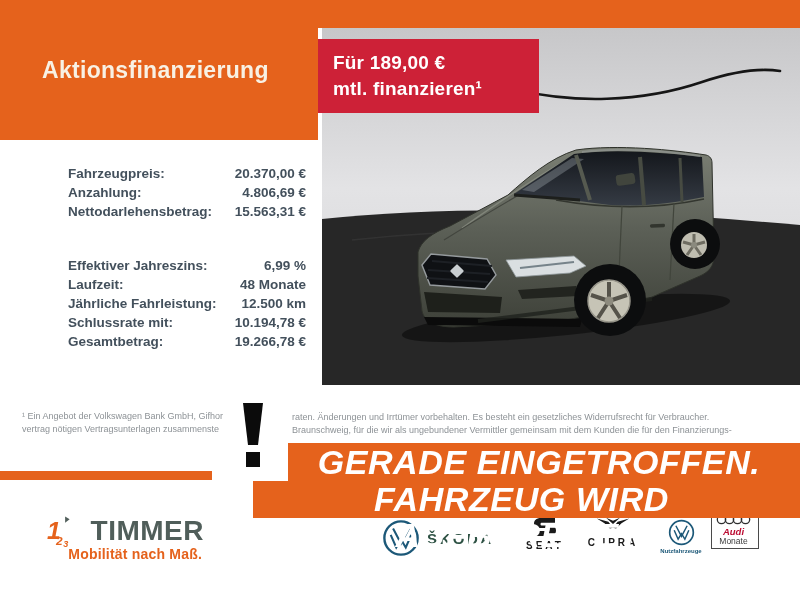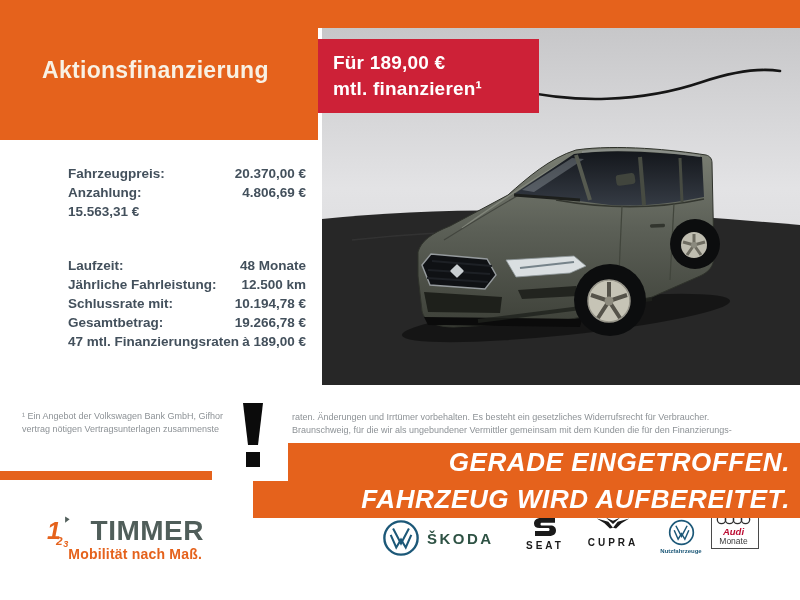--- a/index.html
+++ b/index.html
@@ -30,22 +30,22 @@
              overflow:hidden;z-index:1;}
   .fineprint div{white-space:nowrap;}
   .fineprint-left{left:22px;top:410px;width:212px;height:28px;}
   .fineprint-right{left:292px;top:411px;width:476px;height:34px;}
   .exclamation{position:absolute;left:236px;top:403px;width:34px;height:64px;z-index:2;}
 
   
   .banner-row{position:absolute;background:var(--orange);z-index:4;}
   .banner-row1{left:288px;top:443px;width:512px;height:38px;}
   .banner-row2{left:253px;top:481px;width:547px;height:37px;}
-  .banner-text{display:block;text-align:right;padding-right:10px;color:#ffffff;
-               font-style:italic;font-weight:700;font-size:26px;letter-spacing:.6px;}
+  .banner-text{display:block;text-align:center;padding-right:10px;color:#ffffff;
+               font-style:italic;font-weight:700;font-size:34px;letter-spacing:.6px;}
   .banner-row1 .banner-text{line-height:38px;}
   .banner-row2 .banner-text{line-height:36px;}
   .accent-bar{position:absolute;left:0;top:471px;width:212px;height:9px;background:var(--orange);z-index:3;}
 
   
   .dealer{position:absolute;left:46px;top:513px;width:158px;}
   .dealer-top{display:flex;align-items:flex-start;}
   .dealer-name{font-size:28px;font-weight:800;color:var(--timmer-slate);letter-spacing:.5px;
                line-height:36px;margin-left:20px;}
   .dealer-tagline{text-align:right;color:var(--orange);font-size:14px;font-weight:700;
@@ -151,43 +151,44 @@
     <div class="fin-group">
         <div class="fin-row">
         <span class="fin-label">Fahrzeugpreis:</span>
         <span class="fin-value">20.370,00 €</span>
       </div>
         <div class="fin-row">
         <span class="fin-label">Anzahlung:</span>
         <span class="fin-value">4.806,69 €</span>
       </div>
         <div class="fin-row">
+        <span class="fin-label">Nettodarlehensbetrag:</span>
         <span class="fin-value">15.563,31 €</span>
       </div>
       </div>
     <div class="fin-group fin-group2">
+        <div class="fin-row">
+        <span class="fin-label">Effektiver Jahreszins:</span>
+        <span class="fin-value">6,99 %</span>
+      </div>
         <div class="fin-row">
         <span class="fin-label">Laufzeit:</span>
         <span class="fin-value">48 Monate</span>
       </div>
         <div class="fin-row">
         <span class="fin-label">Jährliche Fahrleistung:</span>
         <span class="fin-value">12.500 km</span>
       </div>
         <div class="fin-row">
         <span class="fin-label">Schlussrate mit:</span>
         <span class="fin-value">10.194,78 €</span>
       </div>
         <div class="fin-row">
         <span class="fin-label">Gesamtbetrag:</span>
         <span class="fin-value">19.266,78 €</span>
-      </div>
-        <div class="fin-row">
-        <span class="fin-label">47 mtl. Finanzierungsraten</span>
-        <span class="fin-value">à 189,00 €</span>
       </div>
       </div>
   </div>
 
   <div class="fineprint fineprint-left">
     <div>¹ Ein Angebot der Volkswagen Bank GmbH, Gifhor</div>
     <div>vertrag nötigen Vertragsunterlagen zusammenste</div>
   </div>
 
   <div class="exclamation">

